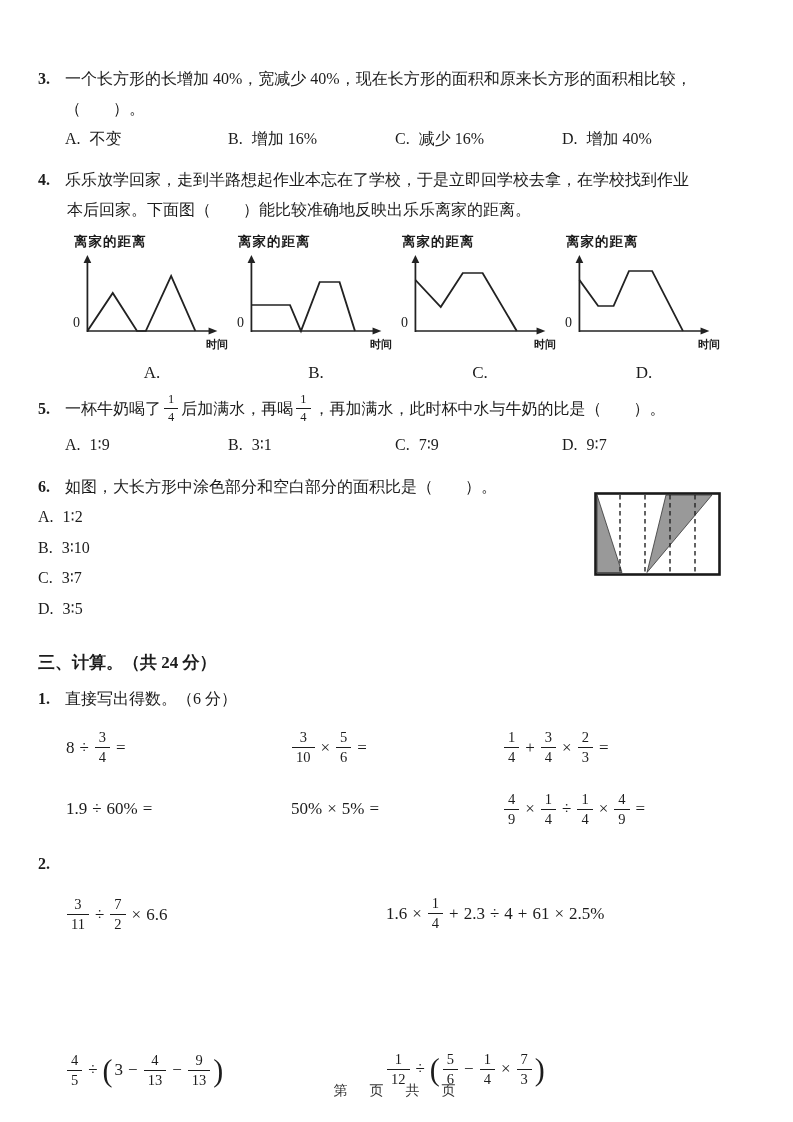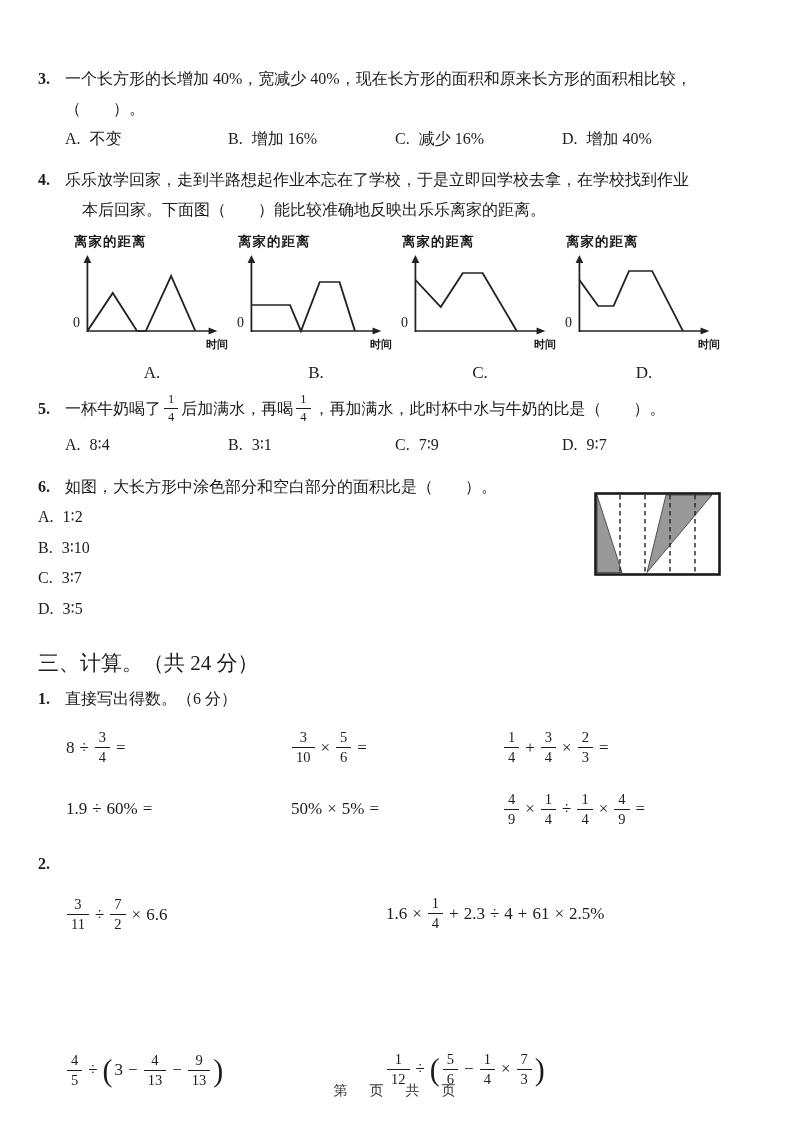--- a/index.html
+++ b/index.html
@@ -40,21 +40,21 @@
   .paren { font-size:30px; font-weight:300; margin:0 1px; transform:scaleY(1.05); }
   .q-text-inline { display:inline-flex; align-items:center; flex-wrap:wrap; line-height:26px; }
   .q-text-inline .frac { font-size:12.5px; margin:0 3px; }
 
   
   .q6-wrap { position:relative; margin-top:12px; }
   .q6-figure { position:absolute; right:32px; top:20px; width:127px; height:84px; }
   .q6-options .option { display:block; line-height:30.5px; }
 
   
-  .sec-heading { font-weight:normal; font-size:21px; margin-top:24px; line-height:30px; }
+  .sec-heading { font-weight:bold; font-size:17px; margin-top:24px; line-height:30px; }
   .item-title { display:flex; margin-top:6px; line-height:30px; }
   .calc-grid { display:grid; grid-template-columns:225px 212px auto; margin-left:27px; margin-top:16px; row-gap:26px; }
   .calc-grid .expr { align-self:center; }
   .expr-row { display:flex; margin-left:27px; margin-top:16px; }
   .expr-row .cell-l { flex:0 0 320px; }
   .footer { position:absolute; bottom:22px; left:0; width:100%; text-align:center;
             font-size:14px; letter-spacing:4px; color:#333; }
 </style>
 </head>
 <body>
@@ -73,21 +73,21 @@
       <span class="option"><span class="opt-label">C.</span><span>减少 16%</span></span>
       <span class="option"><span class="opt-label">D.</span><span>增加 40%</span></span>
     </div>
   </div>
 
   <div class="question" style="margin-top:11px;">
     <div class="q-line">
       <span class="qnum">4.</span>
       <span>乐乐放学回家，走到半路想起作业本忘在了学校，于是立即回学校去拿，在学校找到作业</span>
     </div>
-    <div class="q-cont" style="margin-left:44px;">本后回家。下面图（　　）能比较准确地反映出乐乐离家的距离。</div>
+    <div class="q-cont" style="margin-left:29px;">本后回家。下面图（　　）能比较准确地反映出乐乐离家的距离。</div>
 
     <div class="graphs-row">
 
       <div class="graph">
         <div class="g-ylabel">离家的距离</div>
         <div class="g-plot">
           <svg width="152" height="94" viewBox="0 0 138 94" preserveAspectRatio="none">
             <line x1="14" y1="8" x2="14" y2="79" stroke="#222" stroke-width="1.6"></line>
             <line x1="14" y1="78" x2="126" y2="78" stroke="#222" stroke-width="1.6"></line>
             <polygon points="14,2 10.5,10 17.5,10" fill="#222"></polygon>
@@ -162,21 +162,21 @@
           </span>
           <span class="tok">后加满水，再喝</span>
           <span class="frac">
             <span class="nu">1</span>
             <span class="de">4</span>
           </span>
           <span class="tok">，再加满水，此时杯中水与牛奶的比是（　　）。</span>
         </span>
     </div>
     <div class="options-row" style="margin-top:6px;">
-      <span class="option"><span class="opt-label">A.</span><span>8∶4</span></span>
+      <span class="option"><span class="opt-label">A.</span><span>1∶9</span></span>
       <span class="option"><span class="opt-label">B.</span><span>3∶1</span></span>
       <span class="option"><span class="opt-label">C.</span><span>7∶9</span></span>
       <span class="option"><span class="opt-label">D.</span><span>9∶7</span></span>
     </div>
   </div>
 
   <div class="question q6-wrap">
     <div class="q-line">
       <span class="qnum">6.</span>
       <span>如图，大长方形中涂色部分和空白部分的面积比是（　　）。</span>

